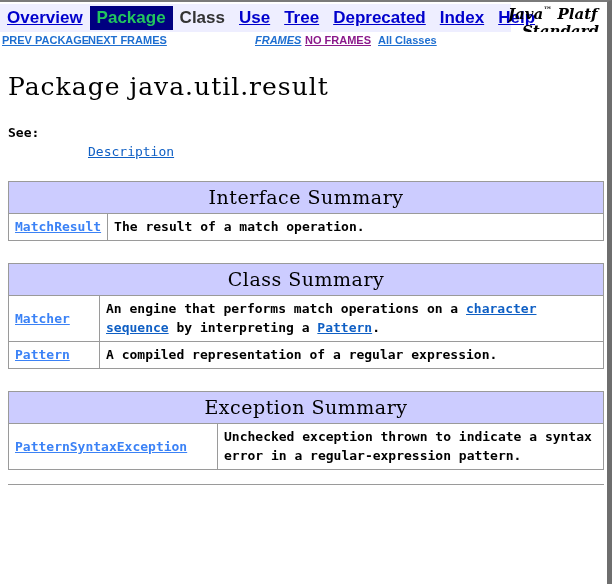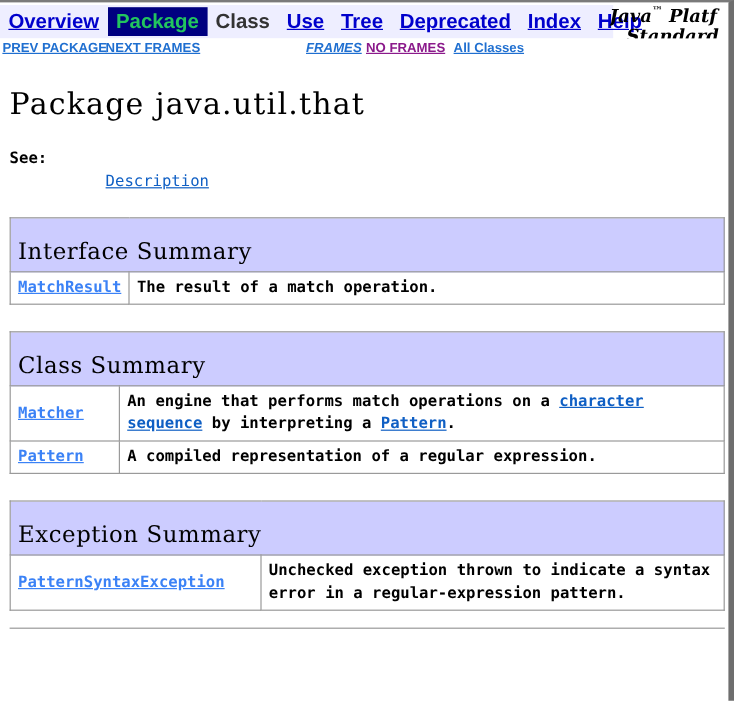--- a/index.html
+++ b/index.html
@@ -153,26 +153,26 @@
     border-collapse: collapse;
     width: 596px;
     margin-top: 22px;
     margin-left: 2px;
     border: 1px solid #9a9a9a;
     background: #ffffff;
   }
   table.summary th.caption {
     background: #ccccff;
     border: 1px solid #9a9a9a;
-    text-align: left;
+    text-align: center;
     font-family: "DejaVu Serif", serif;
     font-weight: normal;
     font-size: 19px;
     letter-spacing: 0.5px;
-    padding: 17px 6px 5px 6px;
+    padding: 4px 6px 5px 6px;
     color: #000000;
   }
   table.summary td {
     border: 1px solid #9a9a9a;
     padding: 3px 6px 4px 6px;
     font-size: 13px;
     line-height: 19px;
     vertical-align: middle;
     color: #000000;
     font-weight: bold;
@@ -227,21 +227,21 @@
     <div class="subnav">
       <a class="sn-prev">PREV PACKAGE</a>
       <a class="sn-next">NEXT FRAMES</a>
       <a class="sn-frames">FRAMES</a>
       <a class="sn-noframes">NO FRAMES</a>
       <a class="sn-allclasses">All Classes</a>
     </div>
 
     <div class="content">
 
-      <h1 class="page-title">Package java.util.that</h1>
+      <h1 class="page-title">Package java.util.result</h1>
 
 
       <div class="see-label">See:</div>
       <div class="see-link-wrap">
         <a class="doc-link">Description</a>
       </div>
 
       <div id="tables-container">
           <table class="summary">
             <thead>

